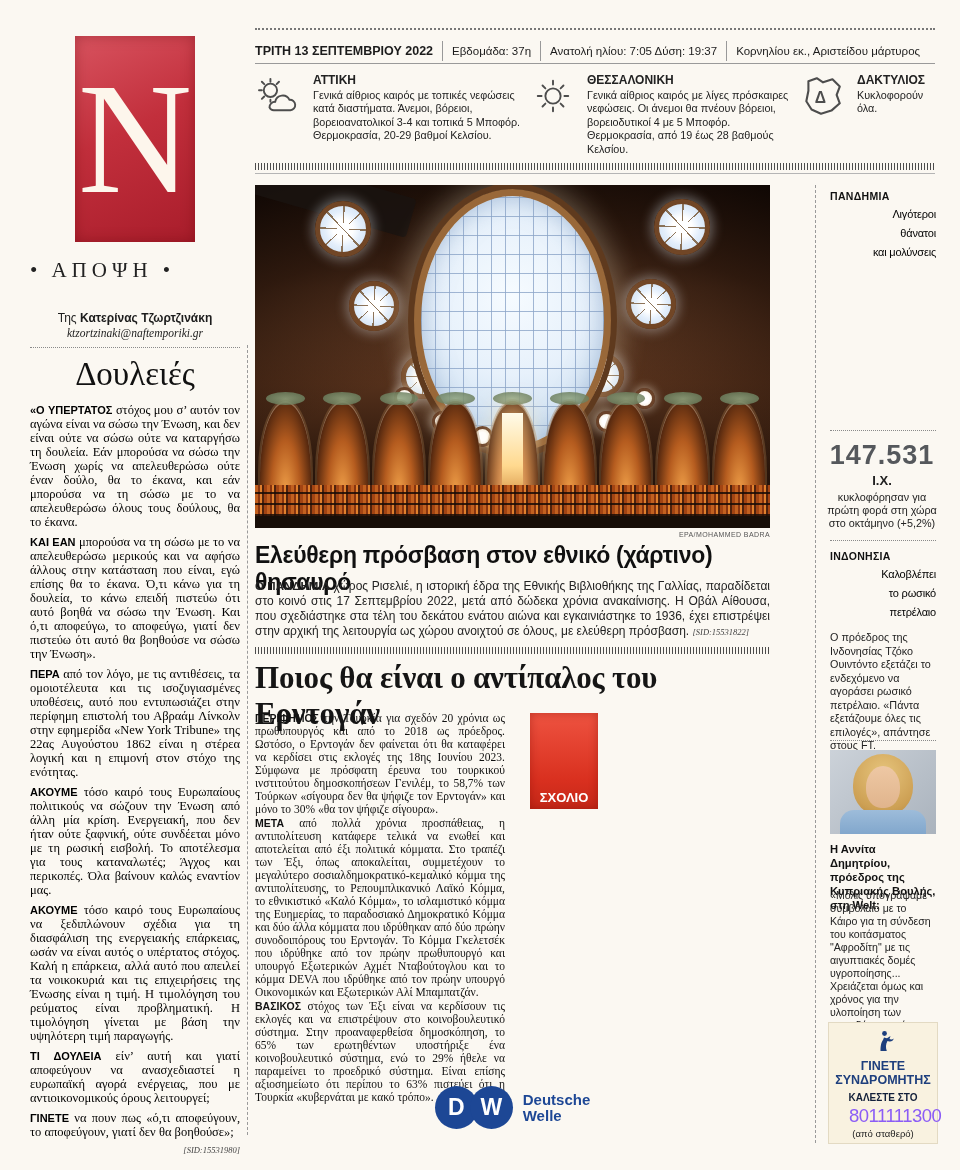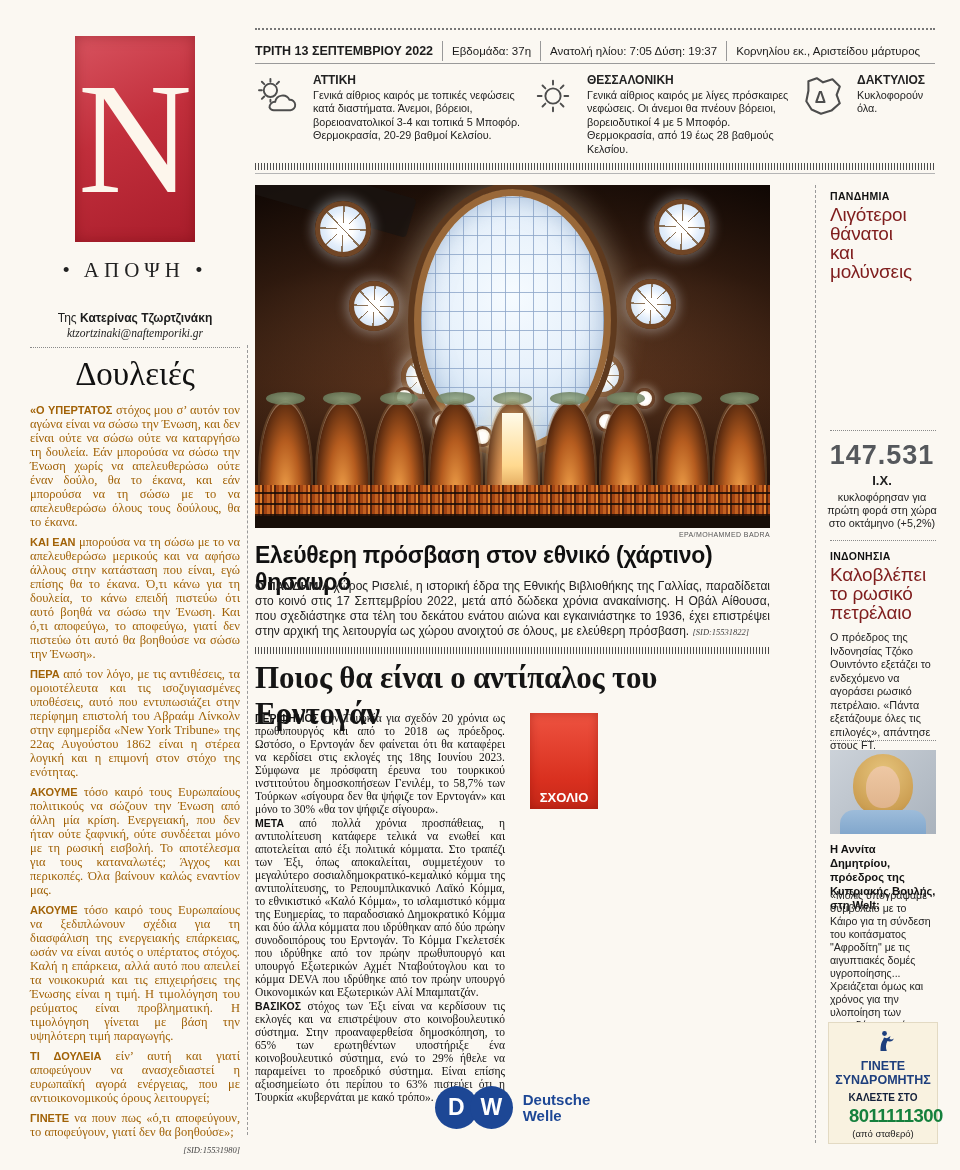--- a/index.html
+++ b/index.html
@@ -5,28 +5,28 @@
   * { margin:0; padding:0; box-sizing:border-box; }
   html,body { background:#e8e6e0; }
   .page { position:relative; width:960px; height:1170px; margin:0 auto; background:#fbf8f2;
           font-family:"Liberation Sans","DejaVu Sans",sans-serif; color:#1c1c1c; overflow:hidden; }
 
   
   .opinion { position:absolute; left:30px; top:36px; width:210px; }
   .nlogo { width:120px; height:206px; margin:0 auto; background:linear-gradient(155deg,#d8535f 0%,#c22f3c 45%,#a91d2b 100%);
            display:flex; align-items:center; justify-content:center; box-shadow:inset 0 0 14px rgba(90,0,10,.35); }
   .nlogo span { font-family:"Liberation Serif","DejaVu Serif",serif; font-size:158px; line-height:1; color:#fdf6ec; }
-  .apopsi { text-align:center; font-family:"Liberation Serif","DejaVu Serif",serif; font-size:21px; letter-spacing:5px;
+  .apopsi { font-family:"Liberation Serif","DejaVu Serif",serif; font-size:21px; letter-spacing:5px;
             margin-top:16px; color:#222; }
   .byline { text-align:center; margin-top:28px; font-size:12px; }
   .byline .mail { font-family:"Liberation Serif","DejaVu Serif",serif; font-style:italic; font-size:11.5px; margin-top:2px; }
   .dotrule { border-top:1px dotted #8a8a8a; margin-top:8px; }
   .op-title { font-family:"Liberation Serif","DejaVu Serif",serif; font-size:33px; text-align:center; margin-top:8px; color:#111; }
   .op-body { margin-top:10px; font-family:"Liberation Serif","DejaVu Serif",serif; font-size:12.5px; line-height:14px;
-             text-align:justify; color:#a16207; }
+             text-align:justify; color:#000000; }
   .op-body p { margin-bottom:6px; }
   .lead { font-family:"Liberation Sans","DejaVu Sans",sans-serif; font-weight:bold; font-size:11px; }
   .sid { font-family:"Liberation Serif","DejaVu Serif",serif; font-style:italic; font-size:8.5px; color:#444; }
   .op-sid { text-align:right; margin-top:2px; }
   .vrule { position:absolute; width:0; border-left:1px dashed #9a9a9a; }
 
   
   .topdots { position:absolute; left:255px; top:28px; width:680px; border-top:2px dotted #777; }
   .daterow { position:absolute; left:255px; top:38px; width:680px; height:26px; display:flex; align-items:center;
              border-bottom:1px solid #9a9a9a; font-size:11.5px; }
@@ -99,42 +99,42 @@
   
   .dw { position:absolute; left:255px; top:1086px; width:515px; display:flex; justify-content:center; align-items:center; gap:10px; }
   .dwc { width:43px; height:43px; border-radius:50%; background:#1d4795; color:#fff; font-weight:bold; font-size:23px;
          display:flex; align-items:center; justify-content:center; }
   .dwc.w { margin-left:-18px; }
   .dwtxt { color:#1d4795; font-weight:bold; font-size:15px; line-height:16px; white-space:pre-line; }
 
   
   .sb { position:absolute; left:830px; width:106px; }
   .kicker { font-size:10.5px; font-weight:bold; letter-spacing:.3px; color:#111; }
-  .sb-head { font-size:19px; line-height:19px; color:#7f1d1d; margin-top:3px; white-space:pre-line; letter-spacing:-.2px; }
+  .sb-head { font-size:11px; line-height:19px; color:#000000; margin-top:3px; white-space:pre-line; letter-spacing:-.2px;text-align:right; }
   .sb-body { font-size:10.8px; line-height:13.5px; margin-top:9px; color:#222; }
   .sb-rule { position:absolute; left:830px; width:106px; border-top:1px dotted #8a8a8a; }
   .stat { position:absolute; left:826px; top:440px; width:112px; text-align:center; }
   .stat .num { font-size:27px; font-weight:bold; color:#55585c; letter-spacing:1px; }
   .stat .unit { font-size:13px; font-weight:bold; margin-top:2px; color:#222; }
   .stat .desc { font-size:10.8px; line-height:13px; margin-top:3px; color:#222; }
   .portrait { position:absolute; left:830px; top:750px; width:106px; height:84px; overflow:hidden;
               background:linear-gradient(135deg,#ccd2d9,#aab3bd); }
   .portrait .hair { position:absolute; left:23px; top:4px; width:60px; height:62px; border-radius:50% 50% 46% 46%;
               background:radial-gradient(circle at 50% 30%, #e6c47c, #cda054 70%, #b5883f); }
   .portrait .face { position:absolute; left:36px; top:16px; width:34px; height:42px; border-radius:50% 50% 45% 45%;
               background:linear-gradient(#eec8a4,#e0b48c); }
   .portrait .body { position:absolute; left:10px; top:60px; width:86px; height:26px; border-radius:14px 14px 0 0;
               background:linear-gradient(#9dbcda,#7fa5cb); }
   .p-cap { position:absolute; left:830px; top:842px; width:106px; font-size:11.2px; line-height:14px; font-weight:bold; color:#111; }
   .quote { position:absolute; left:830px; top:889px; width:106px; font-size:10.6px; line-height:13px; color:#222; }
   .subbox { position:absolute; left:828px; top:1022px; width:110px; height:122px; background:#f9f2e0; border:1px solid #e3dac3;
             text-align:center; padding-top:6px; }
   .subbox .t { color:#1e3f7d; font-weight:bold; font-size:12.5px; line-height:14px; white-space:pre-line; margin-top:2px; }
   .subbox .call { font-size:10px; font-weight:bold; margin-top:5px; color:#13203a; }
-  .subbox .phone { font-size:18.5px; font-weight:bold; letter-spacing:-.5px; margin-top:2px; color:#15803d;padding-left:20px; }
+  .subbox .phone { font-size:18.5px; font-weight:normal; letter-spacing:-.5px; margin-top:2px; color:#8b5cf6;padding-left:20px; }
   .subbox .note { font-size:9.5px; margin-top:1px; color:#222; }
 </style>
 </head>
 <body>
 
 <div class="page">
 
   <aside class="opinion">
     <div class="nlogo">
       <span>N</span>

